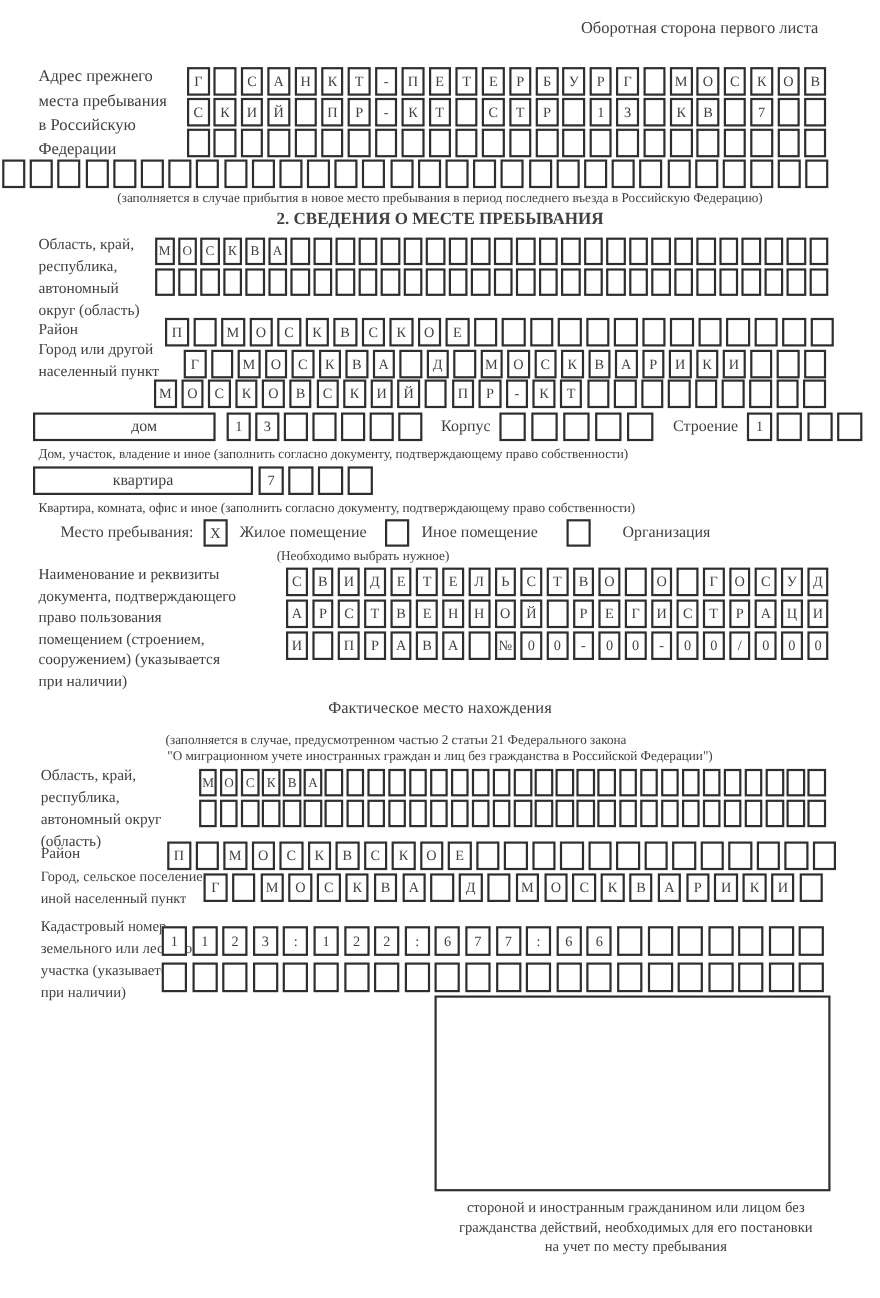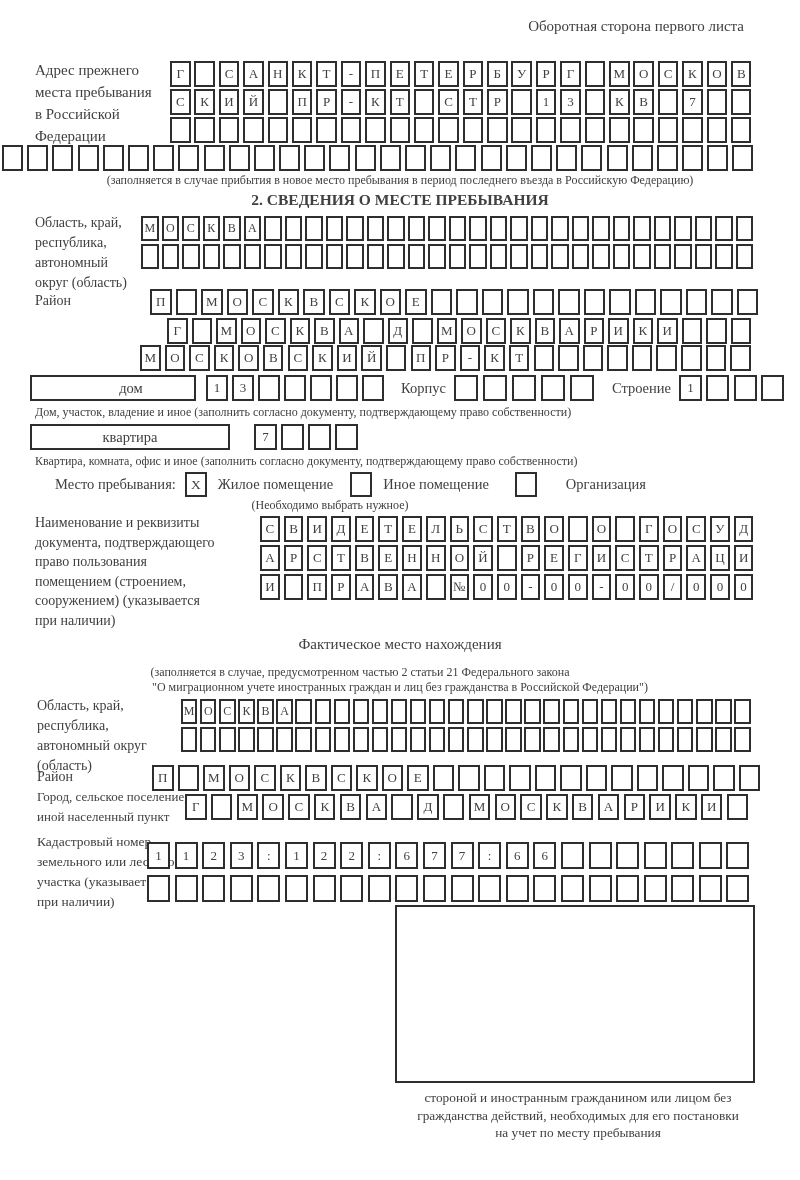--- a/index.html
+++ b/index.html
@@ -58,41 +58,41 @@
   .n-stay{left:150px;top:497px;width:360px;text-align:center;}
   .h-fact{top:636px;left:0;width:800px;text-align:center;font-weight:normal;font-size:15px;}
   .law1{top:664px;left:0;width:720px;text-align:center;}
   .law2{top:679px;left:0;width:800px;text-align:center;}
   
   .house-row{left:30px;top:375px;display:flex;align-items:flex-start;}
   .apt-row{left:30px;top:424px;display:flex;align-items:flex-start;}
   .named-box{box-sizing:border-box;border:2px solid #2e2e2e;height:26px;display:flex;
              align-items:center;justify-content:center;font-size:14.5px;background:#fff;}
   .nb-dom{width:166px;margin-right:10px;padding-left:36px;}
-  .nb-kv{width:200px;margin-right:24px;text-align:right;}
+  .nb-kv{width:200px;margin-right:5px;text-align:right;}
   .inline-lbl{font-size:14.5px;line-height:26px;margin:0 8px 0 13px;white-space:nowrap;}
   .stay-row{left:35px;top:472px;display:flex;align-items:center;font-size:14.5px;white-space:nowrap;margin-left:20px;}
   .cbox{box-sizing:border-box;border:2px solid #2e2e2e;width:22px;height:25px;margin:0 11px 0 9px;
         display:flex;align-items:center;justify-content:center;font-size:13.5px;}
   .cbox.b2{margin-left:17px;} .cbox.b3{margin-left:26px;margin-right:29px;}
   
   .stamp-box{left:395px;top:905px;width:360px;height:178px;border:2px solid #2e2e2e;box-sizing:border-box;}
   .stamp-note{left:383px;top:1089px;width:390px;text-align:center;font-size:13.3px;line-height:17.5px;}
 </style>
 </head>
 <body>
 
 <div class="page">
 
   <div class="pos page-note">Оборотная сторона первого листа</div>
 
   <div class="pos label lbl-prev">
       <div>Адрес прежнего</div>
       <div>места пребывания</div>
-      <div>в Российской</div>
+      <div>в Российскую</div>
       <div>Федерации</div>
     </div>
   <div class="pos cellrow ct r-prev1">
       <span class="cell">Г</span>
       <span class="cell"></span>
       <span class="cell">С</span>
       <span class="cell">А</span>
       <span class="cell">Н</span>
       <span class="cell">К</span>
       <span class="cell">Т</span>
@@ -294,20 +294,24 @@
       <span class="cell"></span>
       <span class="cell"></span>
       <span class="cell"></span>
       <span class="cell"></span>
       <span class="cell"></span>
       <span class="cell"></span>
       <span class="cell"></span>
       <span class="cell"></span>
     </div>
 
+  <div class="pos label lbl-city">
+      <div>Город или другой</div>
+      <div>населенный пункт</div>
+    </div>
   <div class="pos cellrow c24c r-city">
       <span class="cell">Г</span>
       <span class="cell"></span>
       <span class="cell">М</span>
       <span class="cell">О</span>
       <span class="cell">С</span>
       <span class="cell">К</span>
       <span class="cell">В</span>
       <span class="cell">А</span>
       <span class="cell"></span>

